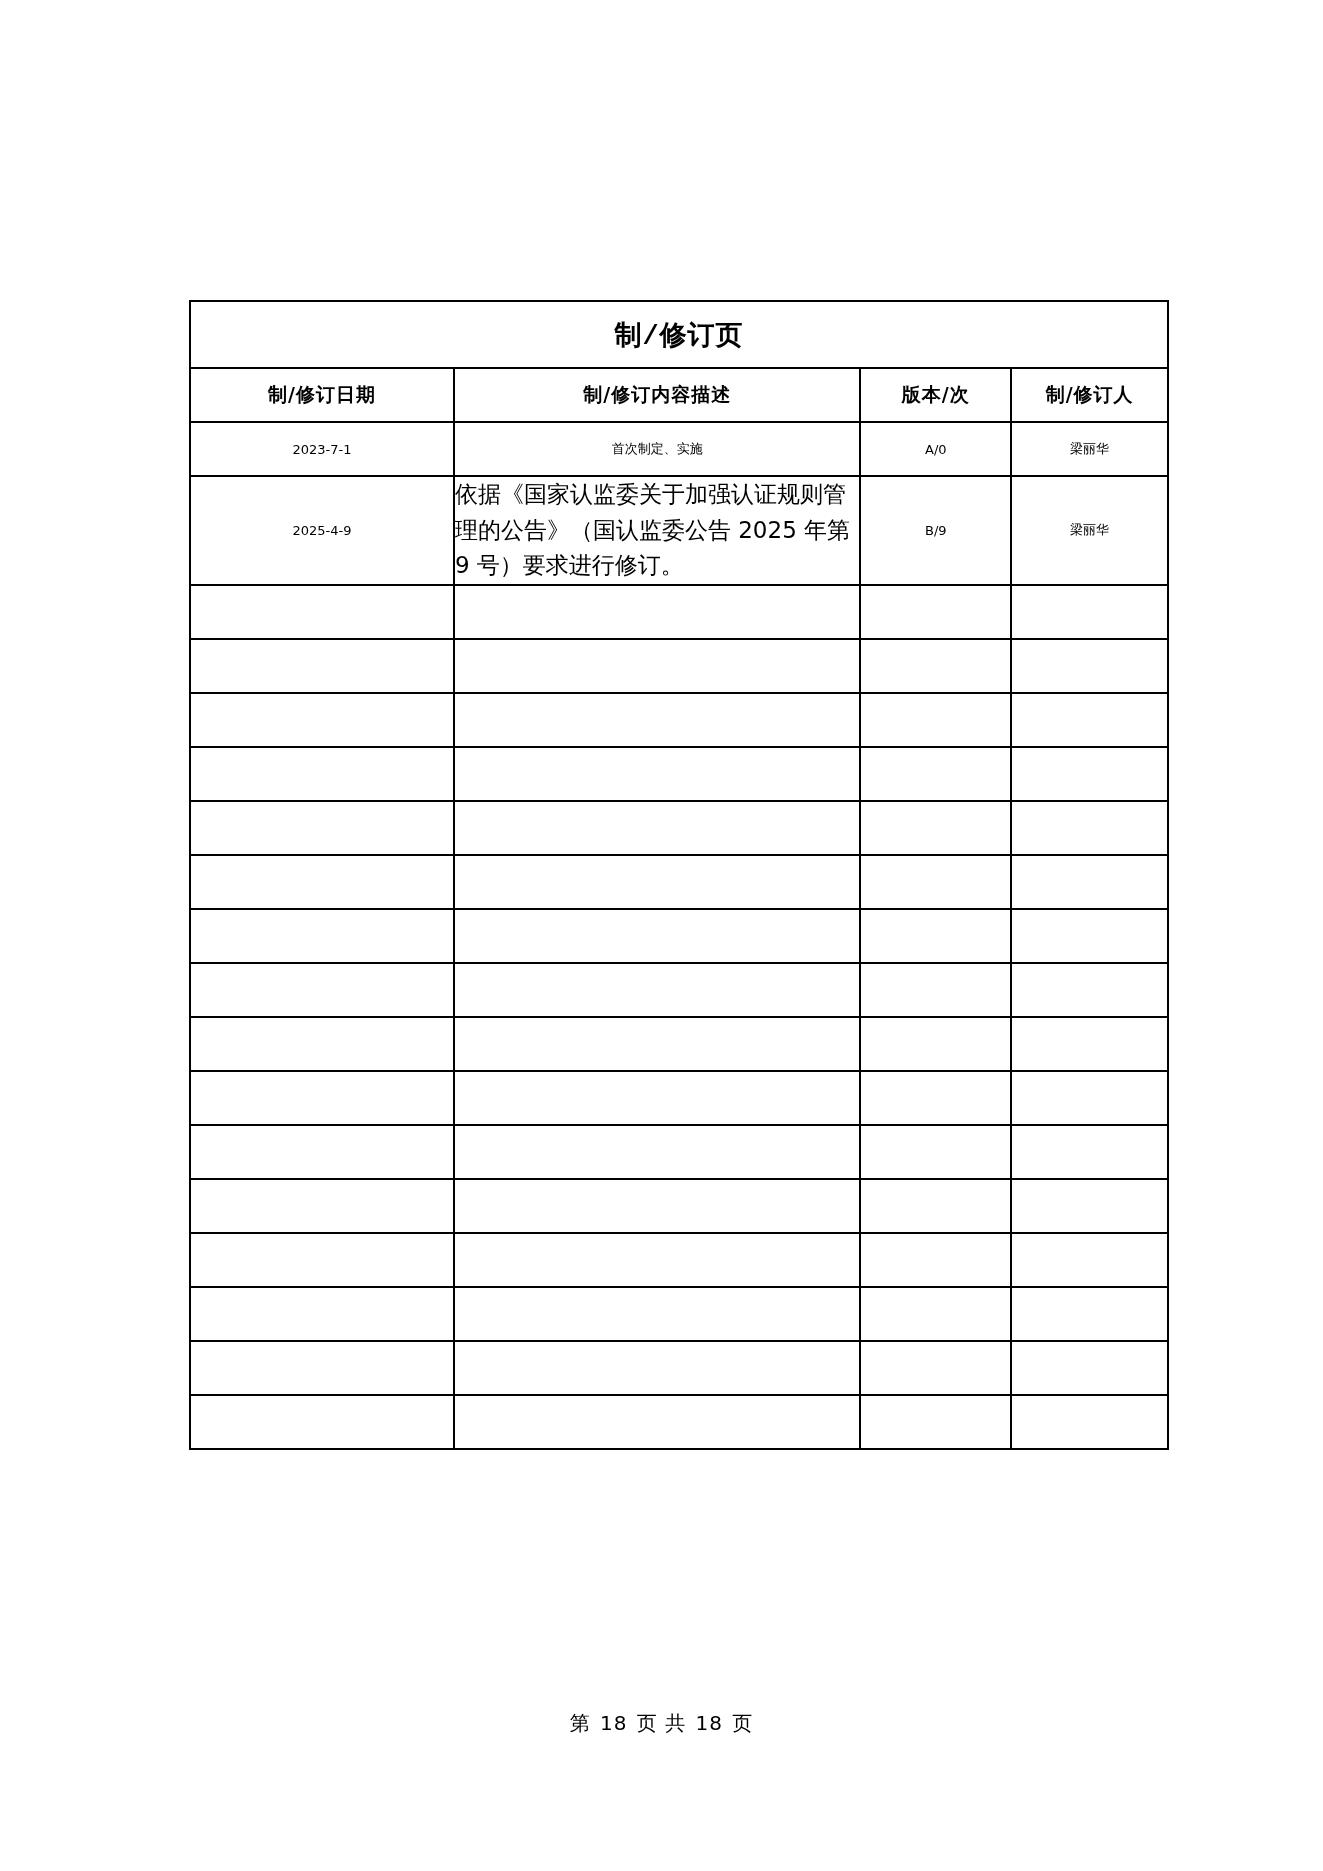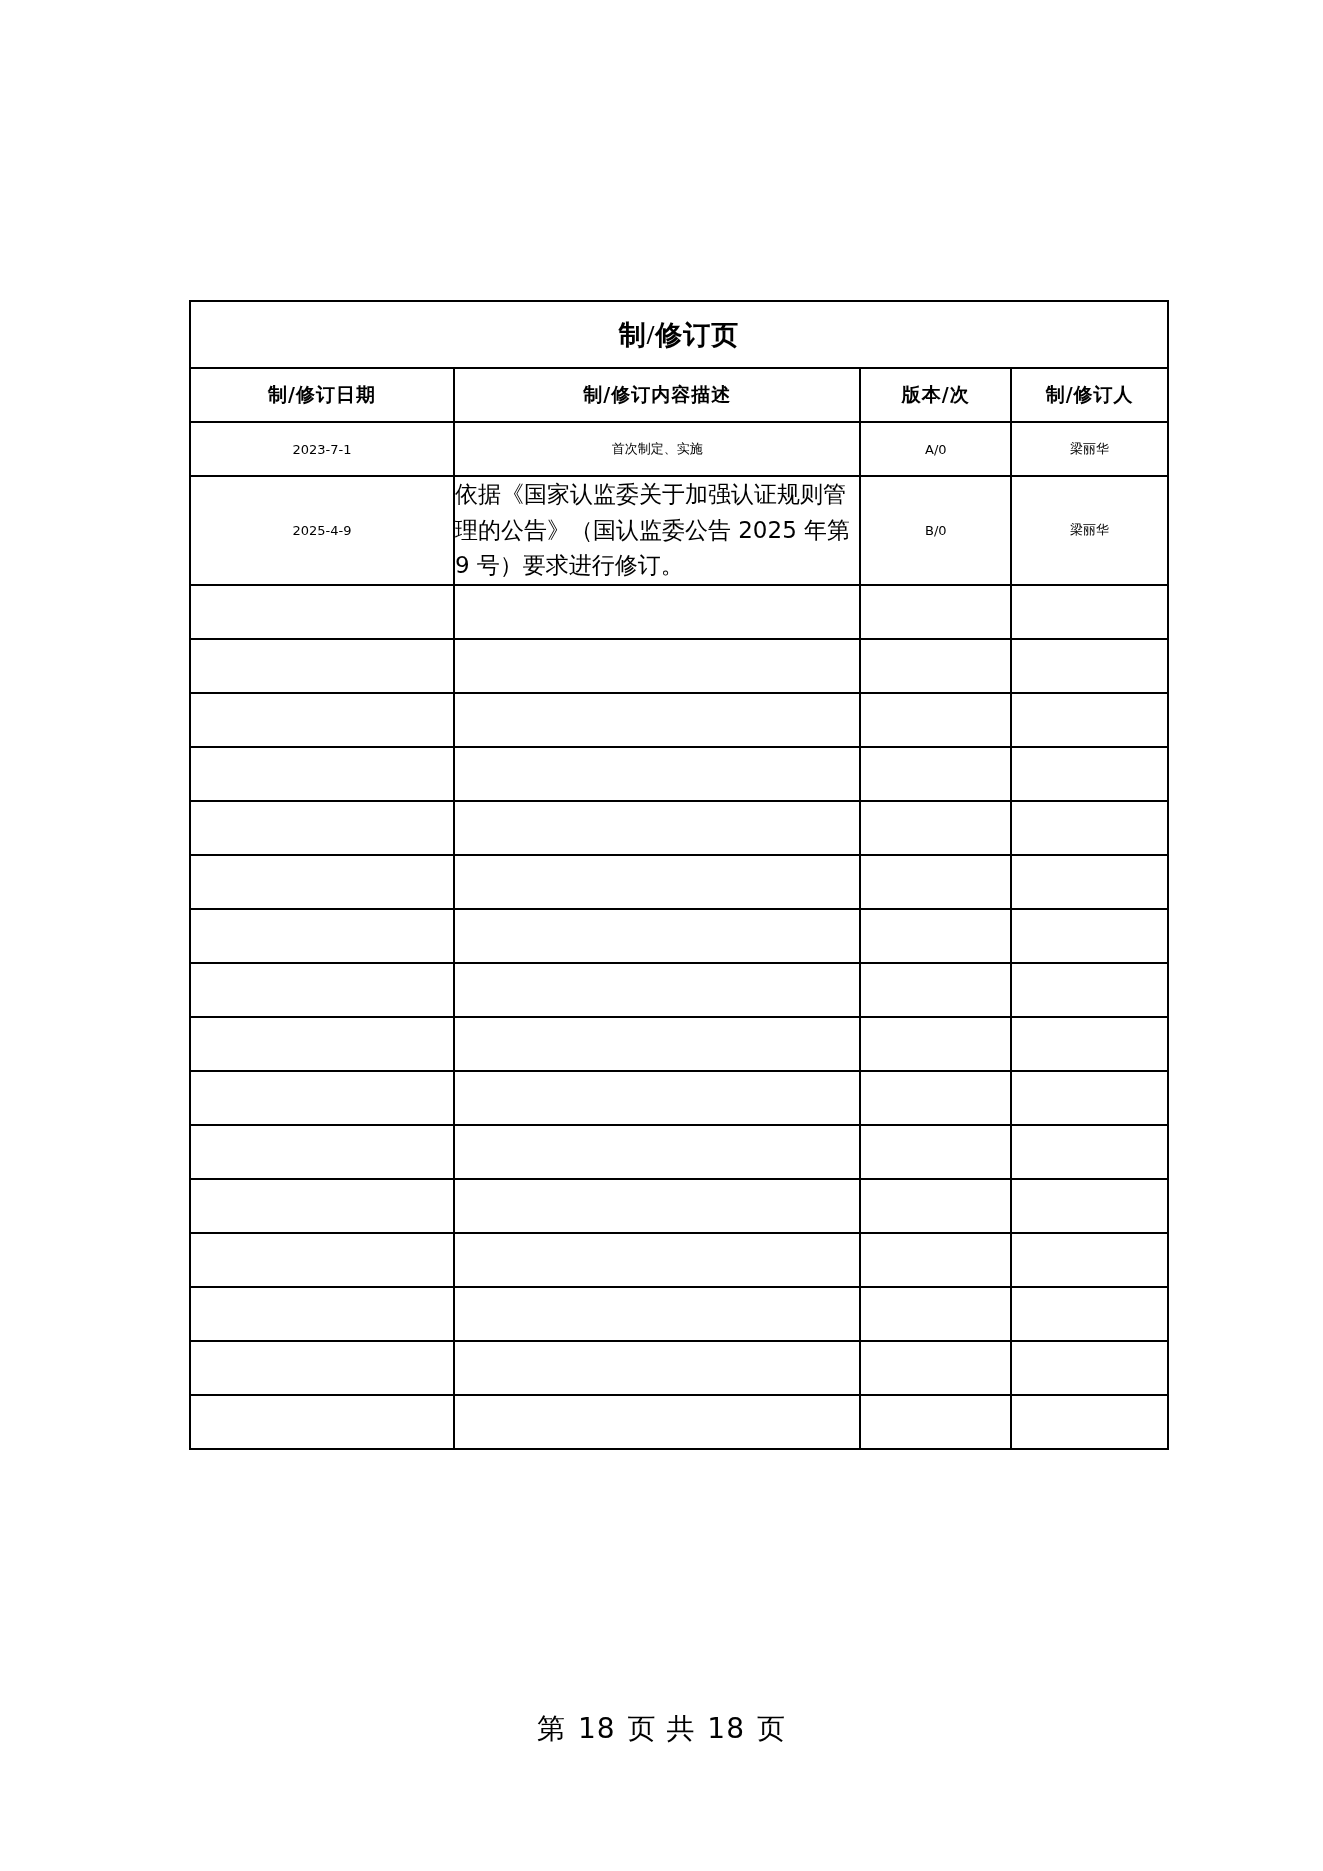--- a/index.html
+++ b/index.html
@@ -30,21 +30,21 @@
     table-layout: fixed;
   }
   .doc-table td {
     border: 2px solid #000000;
     padding: 0;
     vertical-align: middle;
   }
   .title-cell {
     height: 65px;
     text-align: center;
-    font-family: Liberation Serif, serif;
+    font-family: Liberation Mono, monospace;
     font-weight: bold;
     font-size: 27px;
     letter-spacing: 1px;
   }
   .head-cell {
     height: 52px;
     text-align: center;
     font-family: "DejaVu Sans", sans-serif;
     font-size: 19px;
     letter-spacing: 1px;
@@ -67,21 +67,21 @@
     font-size: 23px;
   }
   .row-tall td { height: 94px; }
   .footer {
     position: absolute;
     left: 0;
     top: 1710px;
     width: 1323px;
     text-align: center;
     font-family: "DejaVu Sans", sans-serif;
-    font-size: 28px;
+    font-size: 20px;
     letter-spacing: 1px;
   }
   .footer span { margin: 0 1px; }
   .c1 { width: 224px; }
   .c2 { width: 345px; }
   .c3 { width: 128px; }
   .c4 { width: 133px; }
 </style>
 </head>
 <body>
@@ -109,21 +109,21 @@
       <tr>
         <td class="data-cell">2023-7-1</td>
         <td class="data-cell">首次制定、实施</td>
         <td class="data-cell">A/0</td>
         <td class="data-cell">梁丽华</td>
       </tr>
 
       <tr class="row-tall">
         <td class="data-cell">2025-4-9</td>
         <td class="desc-multiline">依据《国家认监委关于加强认证规则管理的公告》（国认监委公告 2025 年第 9 号）要求进行修订。</td>
-        <td class="data-cell">B/0</td>
+        <td class="data-cell">B/9</td>
         <td class="data-cell">梁丽华</td>
       </tr>
 
       <tr>
           <td class="empty-cell"></td>
           <td class="empty-cell"></td>
           <td class="empty-cell"></td>
           <td class="empty-cell"></td>
         </tr>
       <tr>

